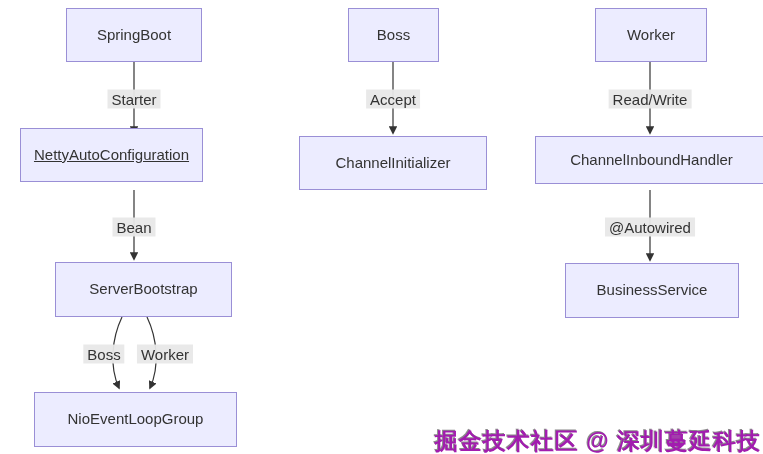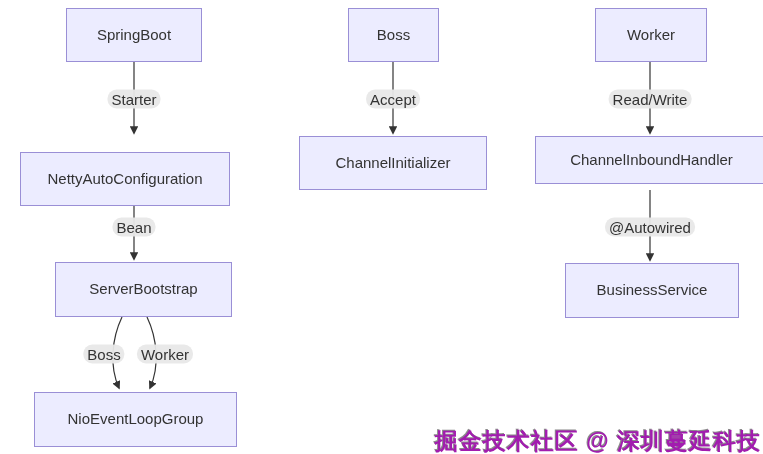--- a/index.html
+++ b/index.html
@@ -37,25 +37,24 @@
     white-space: nowrap;
   }
   .edge-label {
     position: absolute;
     transform: translate(-50%, -50%);
     background: rgba(232,232,232,0.95);
     color: #333333;
     font-size: 15px;
     padding: 1px 4px;
     white-space: nowrap;
-    border-radius: 9px;
   }
   
   .n-springboot        { left: 54px;  top: 8px;   width: 136px; height: 54px; }
-  .n-nettyauto         { left: 8px;   top: 152px; width: 210px; height: 54px; }
+  .n-nettyauto         { left: 8px;   top: 128px; width: 183px; height: 54px; text-decoration: underline; }
   .n-serverbootstrap   { left: 43px;  top: 262px; width: 177px; height: 55px; }
   .n-nioeventloopgroup { left: 22px;  top: 392px; width: 203px; height: 55px; }
   .n-boss              { left: 336px; top: 8px;   width: 91px;  height: 54px; }
   .n-channelinit       { left: 287px; top: 136px; width: 188px; height: 54px; }
   .n-worker            { left: 583px; top: 8px;   width: 112px; height: 54px; }
   .n-channelinbound    { left: 523px; top: 136px; width: 233px; height: 48px; }
   .n-businessservice   { left: 553px; top: 263px; width: 174px; height: 55px; }
   
   .l-starter   { left: 122px; top: 99px;  }
   .l-bean      { left: 122px; top: 227px; }

